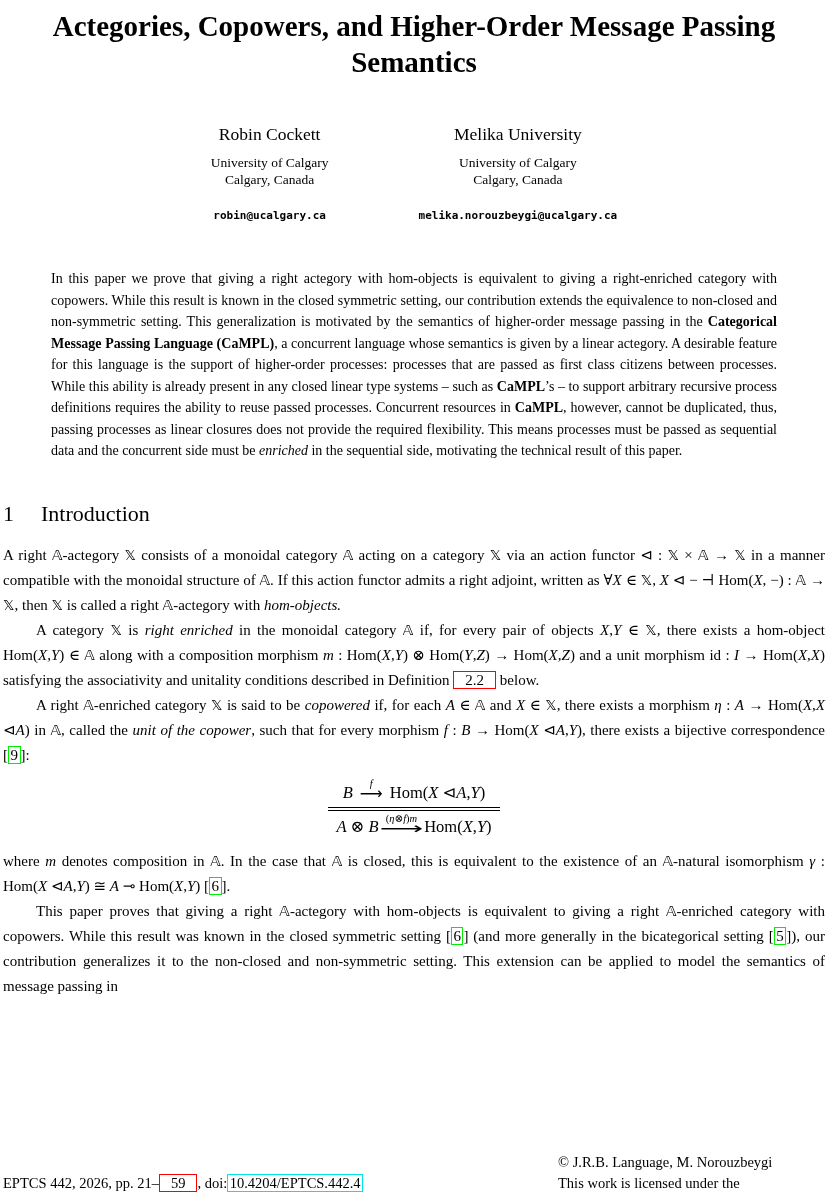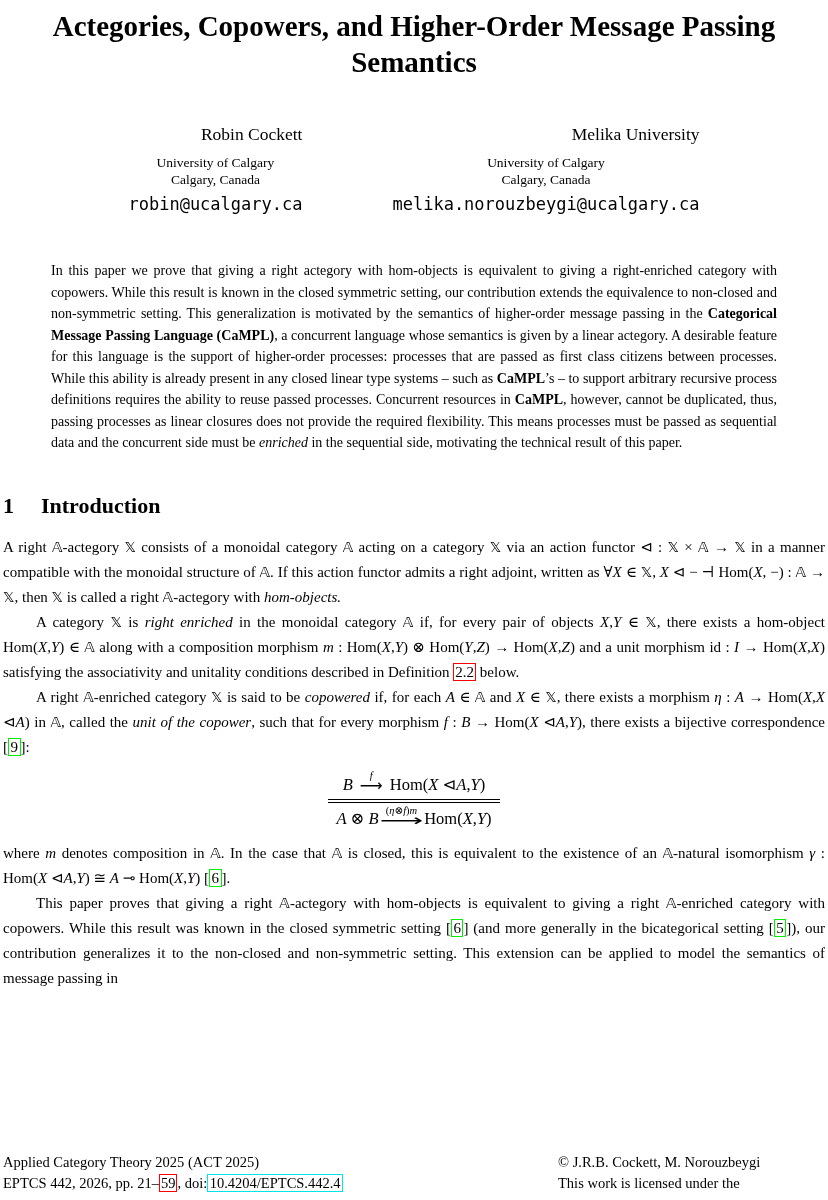--- a/index.html
+++ b/index.html
@@ -17,53 +17,53 @@
     margin:8px 30px 0 30px;
     text-align:center;
     font-size:29px;line-height:36px;font-weight:bold;
   }
 
   
   .authors{
     display:flex;justify-content:center;gap:90px;
     margin-top:44px;text-align:center;
   }
-  .author-name{font-size:17.5px;margin-bottom:9px;text-align:right;}
+  .author-name{font-size:17.5px;margin-bottom:9px;}
   .affil{font-size:13.5px;line-height:17px;}
   .email{
     font-family:"DejaVu Sans Mono","Liberation Mono",monospace;
-    font-size:17px;margin-top:6px;letter-spacing:0px;
+    font-size:11px;margin-top:21px;letter-spacing:0px;font-weight:bold;
   }
 
   
   .abstract{
     margin:46px 48px 0 48px;
     font-size:14px;line-height:21.5px;
     text-align:justify;
   }
 
   
   .secheading{
     margin:39px 0 16px 0;
-    font-size:22px;font-weight:bold;
+    font-size:22px;font-weight:normal;
   }
   .secheading .num{margin-right:27px;}
 
   
   .body-text{font-size:15px;line-height:25px;text-align:justify;}
   .para{margin:0;}
   .para.first{margin-top:15px;}
   .para.indent{text-indent:33px;}
 
   
   .seg-b{font-weight:bold;}
   .seg-i{font-style:italic;}
   .seg-m{font-style:italic;}
   .seg-bb{font-family:"DejaVu Sans","DejaVu Serif",sans-serif;font-size:0.95em;}
-  .seg-ref{border:1.5px solid #ff0000;padding:0 1px;}
+  .seg-ref{border:1.5px solid #ff0000;padding:0 11px;}
   .seg-cite{border:1.5px solid #00ee00;padding:0 1.5px;}
   .seg-url{border:1.5px solid #00e5e5;padding:0 1.5px;}
 
   
   .mathblock{
     display:flex;justify-content:center;
     margin:13px 0 10px 0;
   }
   .frac{display:inline-flex;flex-direction:column;align-items:center;}
   .mrow{
@@ -154,21 +154,20 @@
         </div>
       </div>
 
       <p class="para"><span>where </span><span class="seg-m">m</span><span> denotes composition in </span><span class="seg-bb">𝔸</span><span>. In the case that </span><span class="seg-bb">𝔸</span><span> is closed, this is equivalent to the existence of an </span><span class="seg-bb">𝔸</span><span>-natural isomorphism </span><span class="seg-m">γ</span><span> : Hom(</span><span class="seg-m">X</span><span> ⊲</span><span class="seg-m">A</span><span>,</span><span class="seg-m">Y</span><span>) ≅ </span><span class="seg-m">A</span><span> ⊸ Hom(</span><span class="seg-m">X</span><span>,</span><span class="seg-m">Y</span><span>) [</span><span class="seg-cite">6</span><span>].</span></p>
       <p class="para indent"><span>This paper proves that giving a right </span><span class="seg-bb">𝔸</span><span>-actegory with hom-objects is equivalent to giving a right </span><span class="seg-bb">𝔸</span><span>-enriched category with copowers. While this result was known in the closed symmetric setting [</span><span class="seg-cite">6</span><span>] (and more generally in the bicategorical setting [</span><span class="seg-cite">5</span><span>]), our contribution generalizes it to the non-closed and non-symmetric setting. This extension can be applied to model the semantics of message passing in</span></p>
     </div>
   </div>
 
   <div class="footer">
     <div class="footer-left">
-      <div><span>Applied Category Theory 2025 (ACT 2025)</span></div>
       <div><span>EPTCS 442, 2026, pp. 21–</span><span class="seg-ref">59</span><span>, doi:</span><span class="seg-url">10.4204/EPTCS.442.4</span></div>
     </div>
     <div class="footer-right">
-      <div><span>© J.R.B. Cockett, M. Norouzbeygi</span></div>
+      <div><span>© J.R.B. Language, M. Norouzbeygi</span></div>
       <div><span>This work is licensed under the</span></div>
     </div>
   </div>
 </div>
 
 </body></html>

